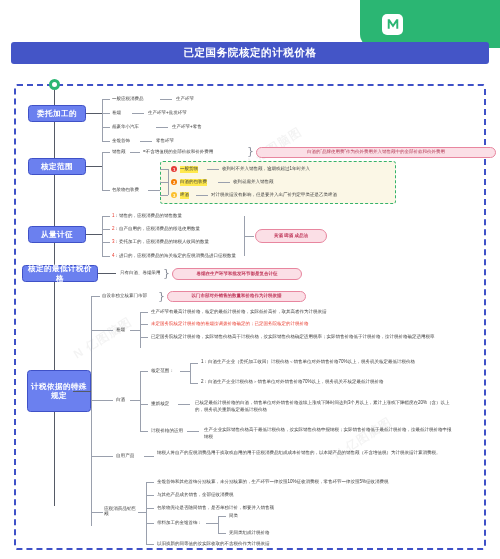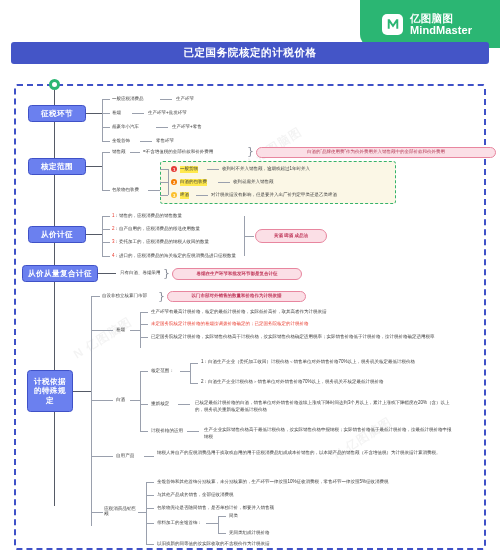--- a/index.html
+++ b/index.html
@@ -75,21 +75,21 @@
     display:flex; align-items:center; justify-content:center;
     text-align:center;
     line-height:1.25;
     letter-spacing:.4px;
     padding:2px 3px;
   }
   .n-1 { left:28px;  top:105px; width:58px; height:17px; }
   .n-2 { left:28px;  top:158px; width:58px; height:17px; }
   .n-3 { left:28px;  top:226px; width:58px; height:17px; }
   .n-4 { left:22px;  top:265px; width:76px; height:17px; }
-  .n-5 { left:27px;  top:370px; width:46px; height:42px; }
+  .n-5 { left:27px;  top:370px; width:64px; height:42px; }
 
   
   .stub { position:absolute; height:1.2px; background:#555a66; }
 
   
   .hline { position:absolute; height:1px; background:#9aa0ad; }
   .vline { position:absolute; width:1px; background:#9aa0ad; }
 
   
   .leaf {
@@ -149,41 +149,37 @@
 </style>
 </head>
 <body>
 
 <div class="brand">
   <span class="brand-mark">
     <svg viewBox="0 0 24 24">
         <path d="M3 20V4h3.3l5.7 8.4L17.7 4H21v16h-3.3V9.7L12 18 6.3 9.7V20z" fill="#2bb673"></path>
       </svg>
   </span>
-  <span class="brand-text">
-    <span class="brand-cn">亿图脑图</span><br>
-    <span class="brand-en">MindMaster</span>
-  </span>
 </div>
 
 <div class="title-bar">
   <span>已定国务院核定的计税价格</span>
 </div>
 
 <div class="canvas"></div>
 
 <div class="wm" style="left:240px; top:140px;">N 亿图脑图</div>
 <div class="wm" style="left:70px; top:330px;">N 亿图脑图</div>
 <div class="wm" style="left:330px; top:430px;">N 亿图脑图</div>
 
 <div class="root-dot"></div>
 <div class="spine"></div>
 
 <div class="node1 n-1">
-  <span>征税环节</span>
+  <span>委托加工的</span>
 </div>
 <div class="stub" style="left:86px; top:113px; width:16px;"></div>
 <div class="vline" style="left:102px; top:99px; height:43px;"></div>
 
 <div class="hline" style="left:102px; top:99px;  width:8px;"></div>
 <div class="hline" style="left:102px; top:113px; width:8px;"></div>
 <div class="hline" style="left:102px; top:127px; width:8px;"></div>
 <div class="hline" style="left:102px; top:141px; width:8px;"></div>
 
 <div class="leaf" style="left:112px; top:96px;">一般应税消费品</div>
@@ -235,42 +231,42 @@
 <div class="leaf hl" style="left:180px; top:179px;">白酒的包装费</div>
 <div class="hline" style="left:218px; top:182px; width:12px;"></div>
 <div class="leaf" style="left:233px; top:179px;">收到就需并入销售额</div>
 
 <div class="num num-3" style="left:171px; top:192px;">3</div>
 <div class="leaf hl" style="left:180px; top:192px;">啤酒</div>
 <div class="hline" style="left:196px; top:195px; width:12px;"></div>
 <div class="leaf" style="left:211px; top:192px;">对计税依据没有影响，但是要并入出厂价判定甲类还是乙类啤酒</div>
 
 <div class="node1 n-3">
-  <span>从价计征</span>
+  <span>从量计征</span>
 </div>
 <div class="stub" style="left:86px; top:234px; width:16px;"></div>
 <div class="vline" style="left:102px; top:216px; height:40px;"></div>
 <div class="hline" style="left:102px; top:216px; width:8px;"></div>
 <div class="hline" style="left:102px; top:229px; width:8px;"></div>
 <div class="hline" style="left:102px; top:242px; width:8px;"></div>
 <div class="hline" style="left:102px; top:256px; width:8px;"></div>
 
 <div class="leaf" style="left:112px; top:213px;"><span class="red">1</span>：<span>销售的，应税消费品的销售数量</span></div>
 <div class="leaf" style="left:112px; top:226px;"><span class="red">2</span>：<span>自产自用的，应税消费品的移送使用数量</span></div>
 <div class="leaf" style="left:112px; top:239px;"><span class="red">3</span>：<span>委托加工的，应税消费品的纳税人收回的数量</span></div>
 <div class="leaf" style="left:112px; top:253px;"><span class="red">4</span>：<span>进口的，应税消费品的海关核定的应税消费品进口征税数量</span></div>
 
 <div class="vline" style="left:244px; top:216px; height:40px;"></div>
 <div class="hline" style="left:244px; top:236px; width:10px;"></div>
 <div class="pill pill-pink2" style="left:255px; top:229px; width:72px; height:14px;">
   <span>黄酒  啤酒  成品油</span>
 </div>
 
 <div class="node1 n-4">
-  <span>从价从量复合计征</span>
+  <span>核定的最低计税价格</span>
 </div>
 <div class="stub" style="left:98px; top:273px; width:18px;"></div>
 <div class="leaf" style="left:120px; top:270px;">只有白酒、卷烟采用</div>
 <div class="brace" style="left:163px; top:268px;">}</div>
 <div class="pill pill-pink2" style="left:172px; top:268px; width:130px; height:12px;">
   <span>卷烟在生产环节和批发环节都是复合计征</span>
 </div>
 
 <div class="node1 n-5">
   <span>计税依据的特殊规定</span>

